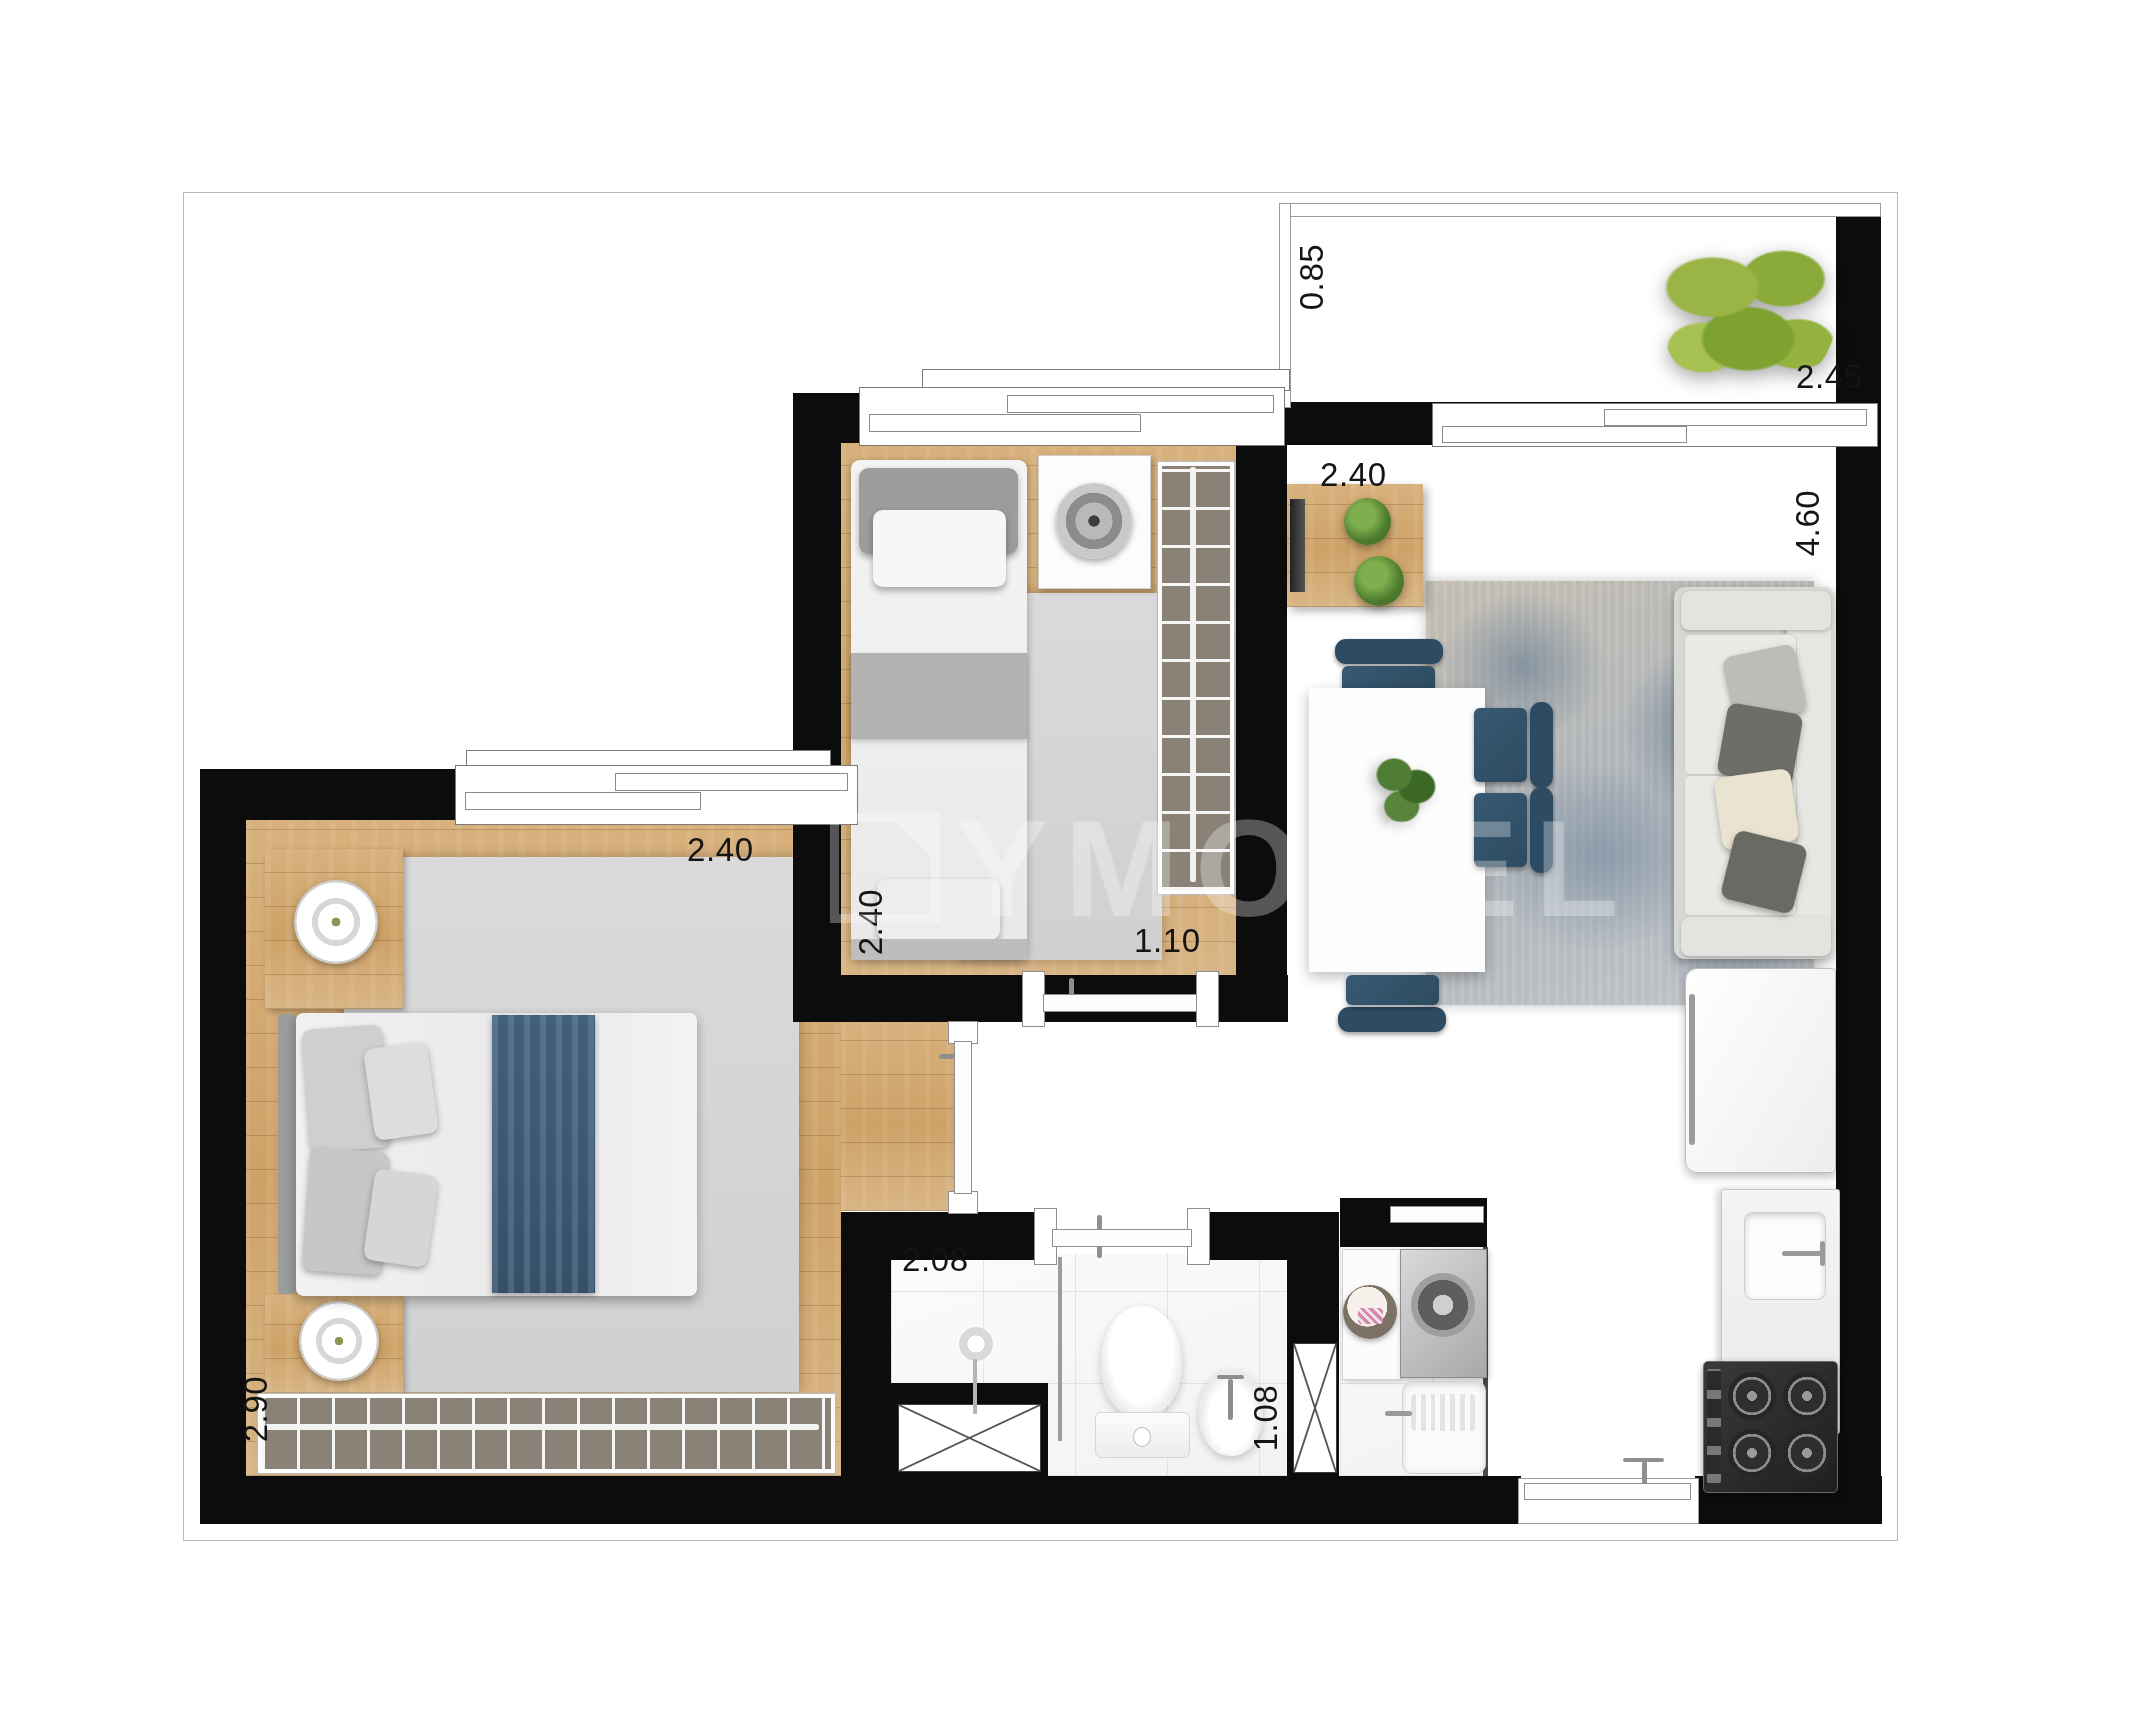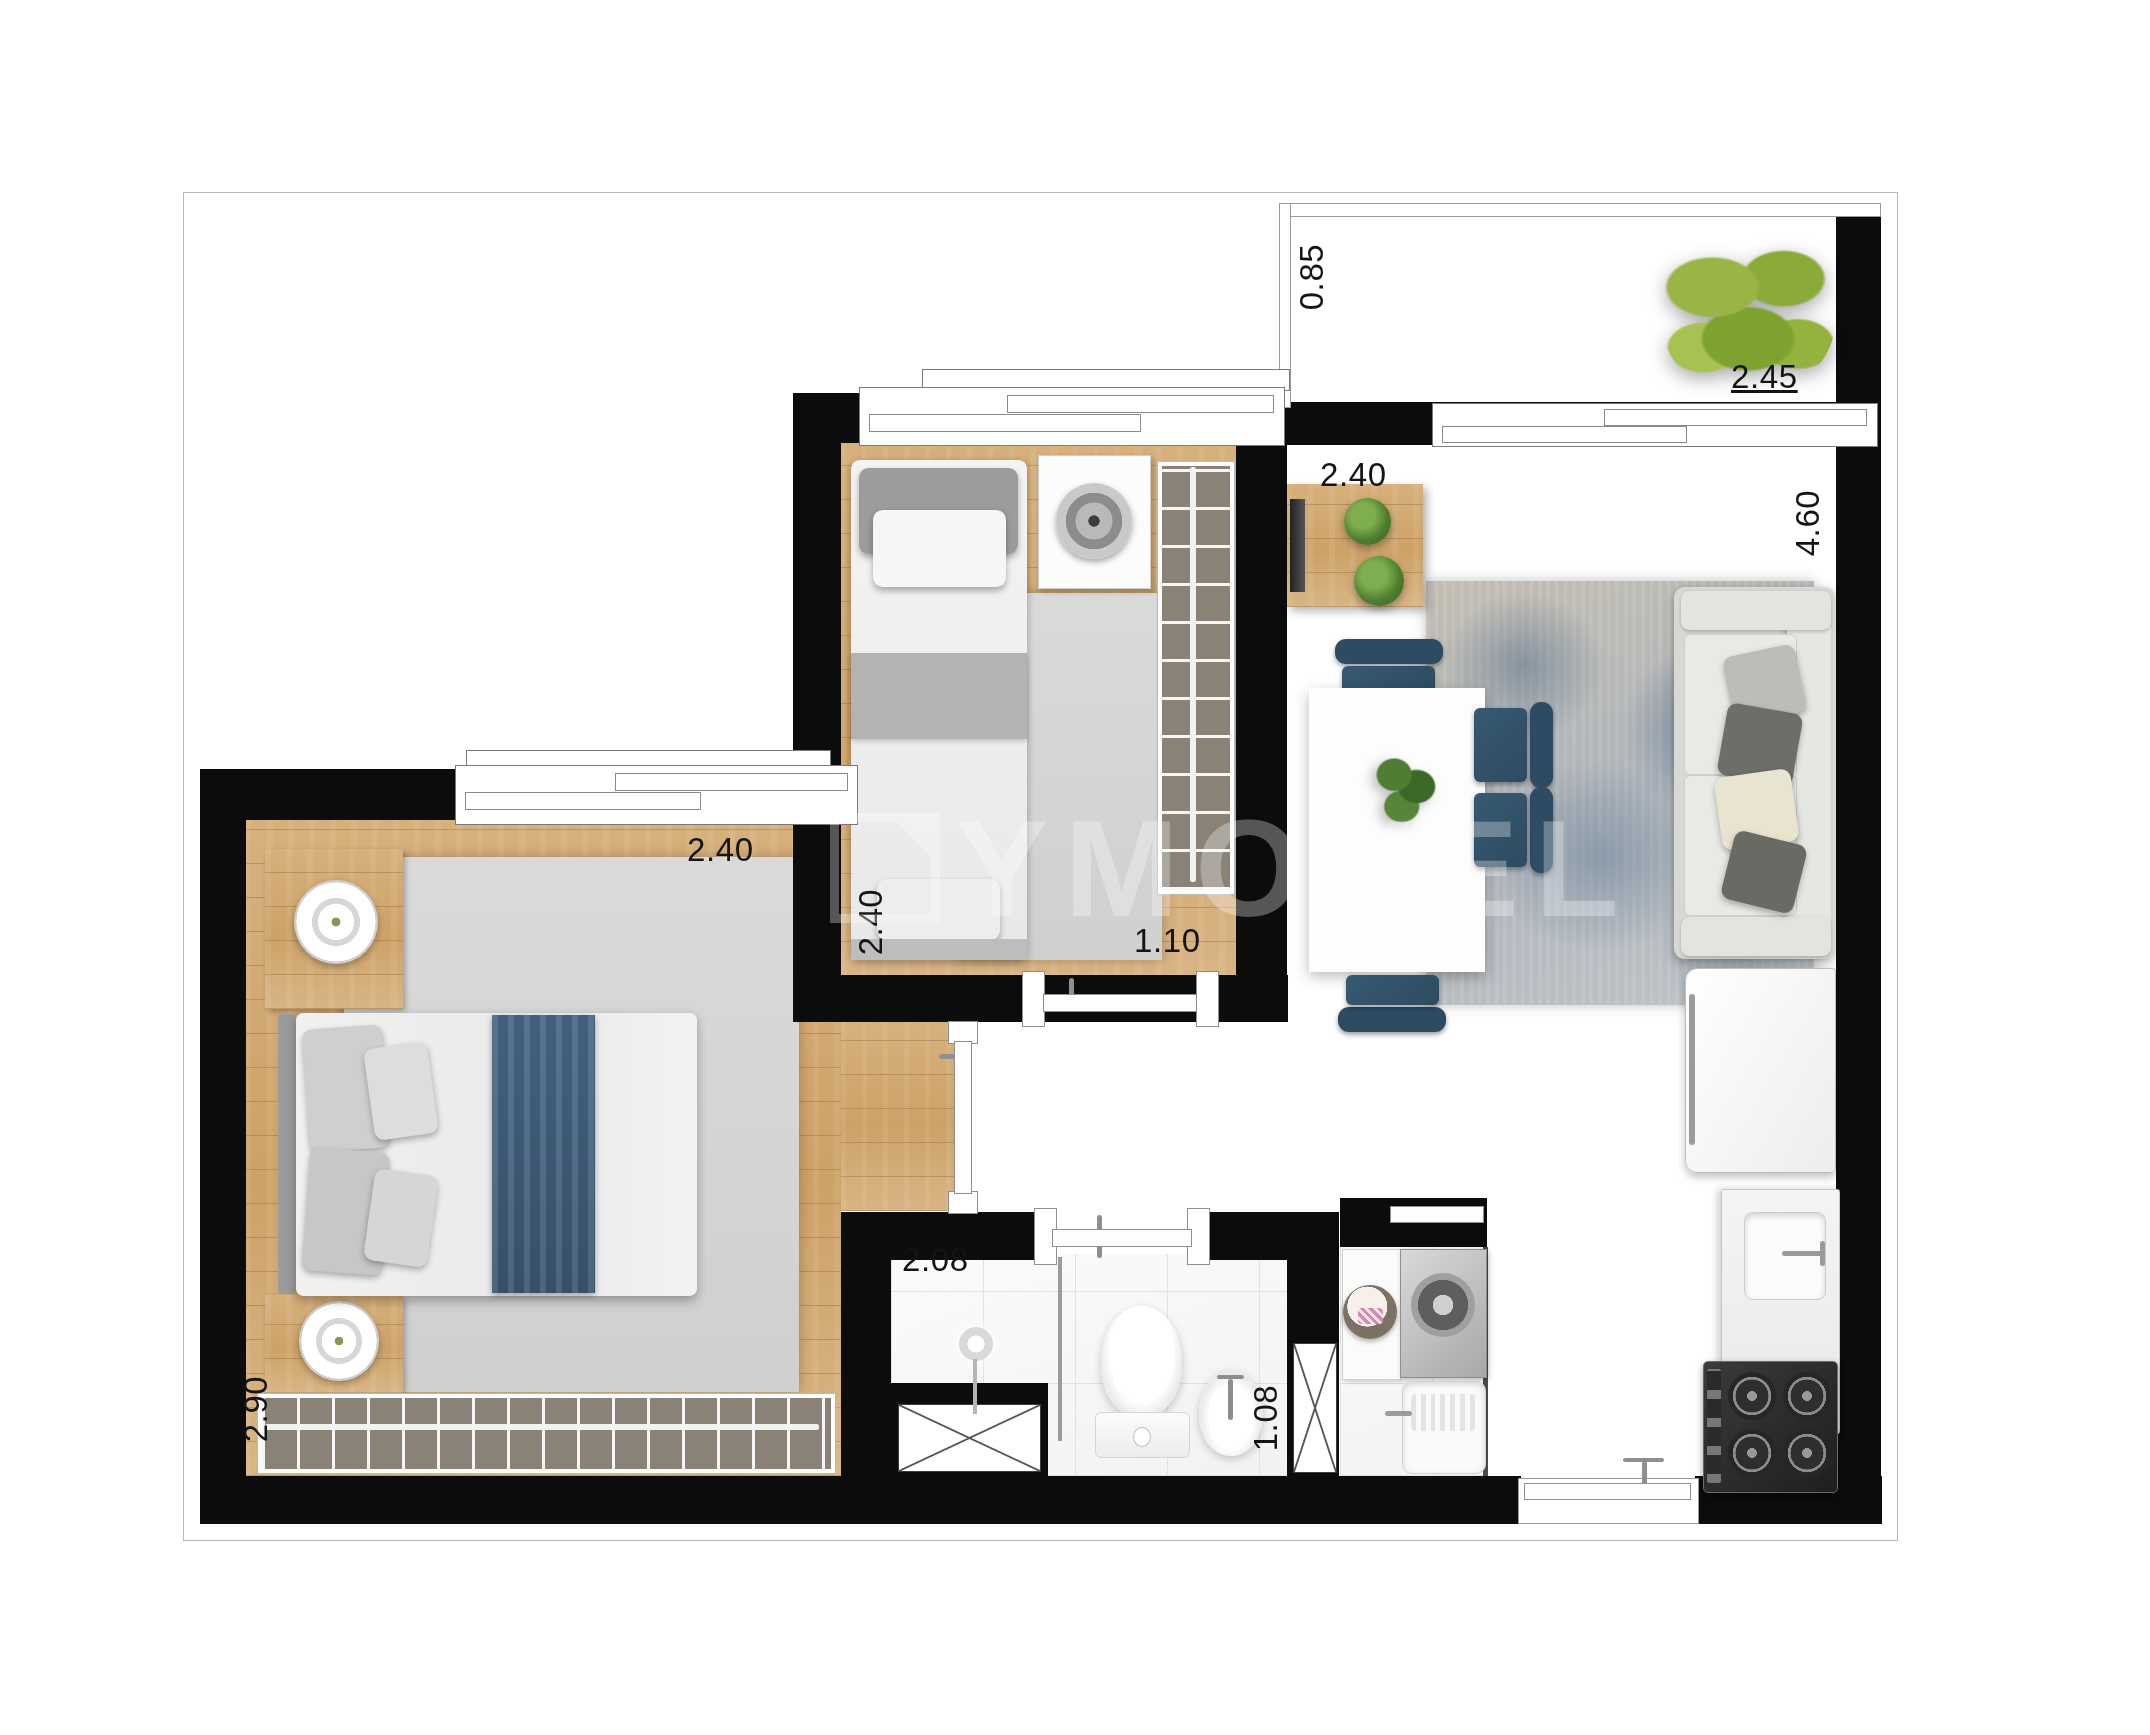--- a/index.html
+++ b/index.html
@@ -258,21 +258,21 @@
 <div class="abs" style="left:1385px;top:1411px;width:27px;height:4.9px;background:#9a9a9a;border-radius:2.5px;"></div>
 
 <div class="leaf" style="left:1390px;top:1206px;width:92px;height:14.7px;z-index:6;"></div>
 
 <div class="abs" style="left:1518px;top:1478px;width:179px;height:44px;background:#fff;border:1.2px solid #9a9a9a;"></div>
 <div class="leaf" style="left:1524px;top:1483px;width:165px;height:14.7px;z-index:6;"></div>
 <div class="abs" style="left:1642px;top:1461px;width:4.9px;height:27px;background:#8f8f8f;border-radius:2.5px;"></div>
 <div class="abs" style="left:1623px;top:1458px;width:41px;height:4.3px;background:#8f8f8f;border-radius:2.5px;"></div>
 
 <div class="lbl rot" style="left:1272px;top:258px;width:80px;text-align:center;">0.85</div>
-<div class="lbl" style="left:1731px;top:358px;text-decoration:underline;">2.45</div>
+<div class="lbl" style="left:1796px;top:358px;">2.45</div>
 <div class="lbl" style="left:1320px;top:456px;z-index:15;">2.40</div>
 <div class="lbl rot" style="left:1768px;top:504px;width:80px;text-align:center;">4.60</div>
 <div class="lbl" style="left:687px;top:831px;">2.40</div>
 <div class="lbl rot" style="left:831px;top:903px;width:80px;text-align:center;">2.40</div>
 <div class="lbl" style="left:1134px;top:922px;">1.10</div>
 <div class="lbl rot" style="left:216px;top:1390px;width:80px;text-align:center;z-index:12;">2.90</div>
 <div class="lbl" style="left:902px;top:1241px;">2.08</div>
 <div class="lbl rot" style="left:1226px;top:1399px;width:80px;text-align:center;">1.08</div>
 
 <div class="watermark" style="left:830px;top:799px;">

